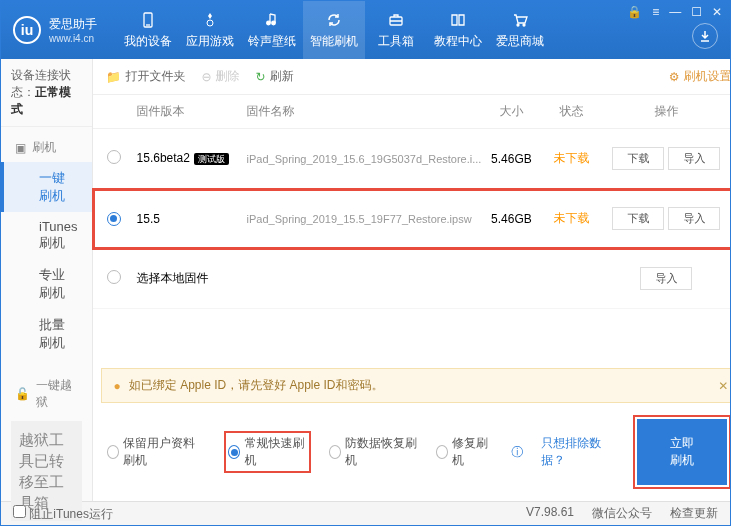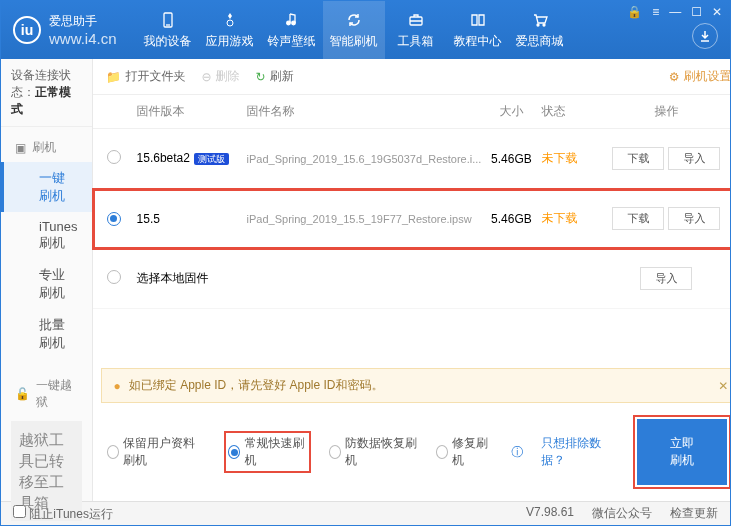--- a/index.html
+++ b/index.html
@@ -1,21 +1,21 @@
 <!DOCTYPE html>
 <html><head>
 <meta charset="utf-8">
 <style>
 *{margin:0;padding:0;box-sizing:border-box;font-family:"Microsoft YaHei",Arial,sans-serif;font-size:12px}
 body{width:731px;height:526px;background:#fff;overflow:hidden;border:1px solid #2d7dd8}
 .header{height:58px;background:linear-gradient(to bottom,#2d7dd8,#2571c8);display:flex;align-items:center;color:#fff;position:relative}
 .logo-area{display:flex;align-items:center;padding:0 12px;gap:8px}
 .logo-icon{width:28px;height:28px;border:2px solid #fff;border-radius:50%;display:flex;align-items:center;justify-content:center;font-weight:bold;font-size:14px}
 .logo-text{display:flex;flex-direction:column}
-.logo-sub{font-size:15px;opacity:.8}
+.logo-sub{font-size:10px;opacity:.8}
 .nav-tabs{display:flex;height:100%;margin-left:8px}
 .nav-tab{width:62px;display:flex;flex-direction:column;align-items:center;justify-content:center;gap:4px;cursor:pointer;font-size:11px}
 .nav-tab.active{background:rgba(255,255,255,.15)}
 .nav-icon{width:18px;height:18px;display:flex;align-items:center;justify-content:center}
 .win-ctrls{position:absolute;top:4px;right:8px;display:flex;gap:10px;font-size:10px;opacity:.9}
 .dl-btn{position:absolute;right:12px;top:22px;width:26px;height:26px;border:1.5px solid rgba(255,255,255,.5);border-radius:50%;display:flex;align-items:center;justify-content:center}
 .body{display:flex;height:calc(100% - 58px - 24px)}
 .sidebar{width:145px;background:#fafafa;border-right:1px solid #e8e8e8;display:flex;flex-direction:column}
 .conn-status{padding:8px 10px;font-size:11px;color:#666;border-bottom:1px solid #eee}
 .conn-status b{color:#333}
@@ -28,28 +28,28 @@
 .main{flex:1;display:flex;flex-direction:column;background:#fff}
 .toolbar{height:36px;display:flex;align-items:center;padding:0 14px;gap:16px;border-bottom:1px solid #eee;color:#666}
 .tb-item{display:flex;align-items:center;gap:4px;cursor:pointer}
 .tb-item.disabled{color:#ccc}
 .tb-right{margin-left:auto;color:#e09a3e;display:flex;align-items:center;gap:4px}
 .table-head{display:flex;padding:8px 14px;color:#888;font-size:11px;border-bottom:1px solid #f0f0f0}
 .col-radio{width:30px}
 .col-ver{width:110px}
 .col-name{flex:1}
 .col-size{width:60px;text-align:center}
-.col-status{width:60px;text-align:left}
+.col-status{width:60px;text-align:center}
 .col-ops{width:130px;text-align:center}
 .row{display:flex;align-items:center;padding:10px 14px;border-bottom:1px solid #f5f5f5;font-size:12px}
 .row.selected{outline:3px solid #e74c3c;outline-offset:-2px}
 .radio{width:14px;height:14px;border:1px solid #bbb;border-radius:50%;display:inline-flex;align-items:center;justify-content:center}
 .radio.checked::after{content:"";width:7px;height:7px;background:#2d7dd8;border-radius:50%}
 .radio.checked{border-color:#2d7dd8}
-.badge-beta{background:#1d4ed8;color:#fff;font-size:9px;padding:1px 4px;border-radius:2px;margin-left:4px}
+.badge-beta{background:#000000;color:#fff;font-size:9px;padding:1px 4px;border-radius:2px;margin-left:4px}
 .fname{color:#999;font-size:11px;white-space:nowrap;overflow:hidden;text-overflow:ellipsis}
 .status-nd{color:#ff9800}
 .btn-sm{border:1px solid #ddd;background:#fff;padding:3px 14px;font-size:11px;color:#555;cursor:pointer;margin:8px 2px}
 .main-spacer{flex:1}
 .warning{margin:0 8px;padding:8px 12px;background:#fef7e8;border:1px solid #f5e0b0;color:#a0792e;display:flex;align-items:center;gap:8px;position:relative}
 .warning .close{position:absolute;right:8px;color:#c0a050;cursor:pointer}
 .flash-opts{padding:12px 14px;display:flex;align-items:center;gap:18px;position:relative}
 .opt{display:flex;align-items:center;gap:4px;color:#555;font-size:11px}
 .link{color:#2d7dd8;cursor:pointer}
 .flash-btn{background:#2d7dd8;color:#fff;border:none;padding:16px 28px;font-size:12px;cursor:pointer}

